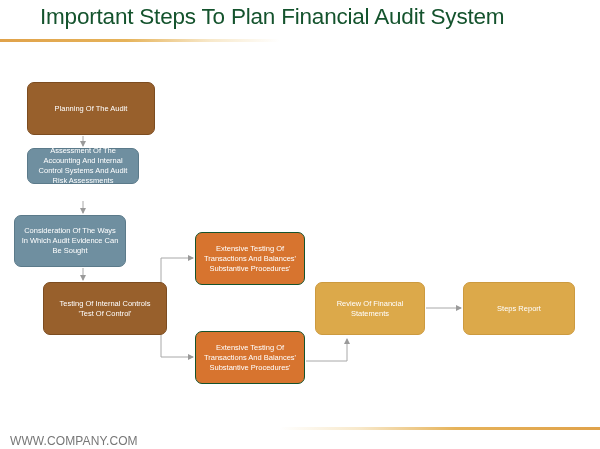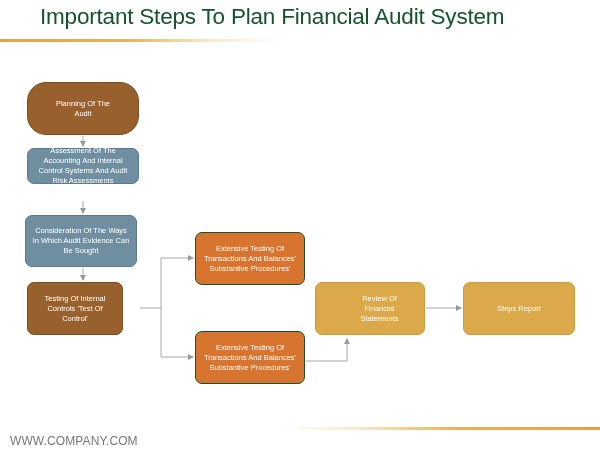--- a/index.html
+++ b/index.html
@@ -33,39 +33,39 @@
     <line x1="83" y1="268" x2="83" y2="280" marker-end="url(#ah)"></line>
     <polyline points="140,308 161,308"></polyline>
     <line x1="161" y1="258" x2="161" y2="357"></line>
     <line x1="161" y1="258" x2="193" y2="258" marker-end="url(#ah)"></line>
     <line x1="161" y1="357" x2="193" y2="357" marker-end="url(#ah)"></line>
     <polyline points="306,361 347,361 347,339" marker-end="url(#ah)"></polyline>
     <line x1="426" y1="308" x2="461" y2="308" marker-end="url(#ah)"></line>
   </g>
 </svg>
 
-<div class="box brown" style="left:27px; top:82px; width:112px; height:53px;border-radius:19px;">
+<div class="box brown" style="left:27px; top:82px; width:128px; height:53px;">
   <span style="padding:0 18px;">Planning Of The Audit</span>
 </div>
 <div class="box blue" style="left:27px; top:148px; width:112px; height:36px;">
   <span>Assessment Of The Accounting And Internal Control Systems And Audit Risk Assessments</span>
 </div>
-<div class="box blue" style="left:25px; top:215px; width:112px; height:52px;">
+<div class="box blue" style="left:14px; top:215px; width:112px; height:52px;">
   <span>Consideration Of The Ways In Which Audit Evidence Can Be Sought</span>
 </div>
-<div class="box brown" style="left:27px; top:282px; width:96px; height:53px;">
+<div class="box brown" style="left:43px; top:282px; width:124px; height:53px;">
   <span style="padding:0 6px;">Testing Of Internal Controls 'Test Of Control'</span>
 </div>
 <div class="box orange" style="left:195px; top:232px; width:110px; height:53px;">
   <span>Extensive Testing Of Transactions And Balances' Substantive Procedures'</span>
 </div>
 <div class="box orange" style="left:195px; top:331px; width:110px; height:53px;">
   <span>Extensive Testing Of Transactions And Balances' Substantive Procedures'</span>
 </div>
-<div class="box gold" style="left:315px; top:282px; width:110px; height:53px;padding-left:25px;">
+<div class="box gold" style="left:315px; top:282px; width:110px; height:53px;">
   <span style="padding:0 8px;">Review Of Financial Statements</span>
 </div>
 <div class="box gold" style="left:463px; top:282px; width:112px; height:53px;">
   <span>Steps Report</span>
 </div>
 
 <div class="bottomline"></div>
 <div class="footer">WWW.COMPANY.COM</div>
 
 </body></html>

